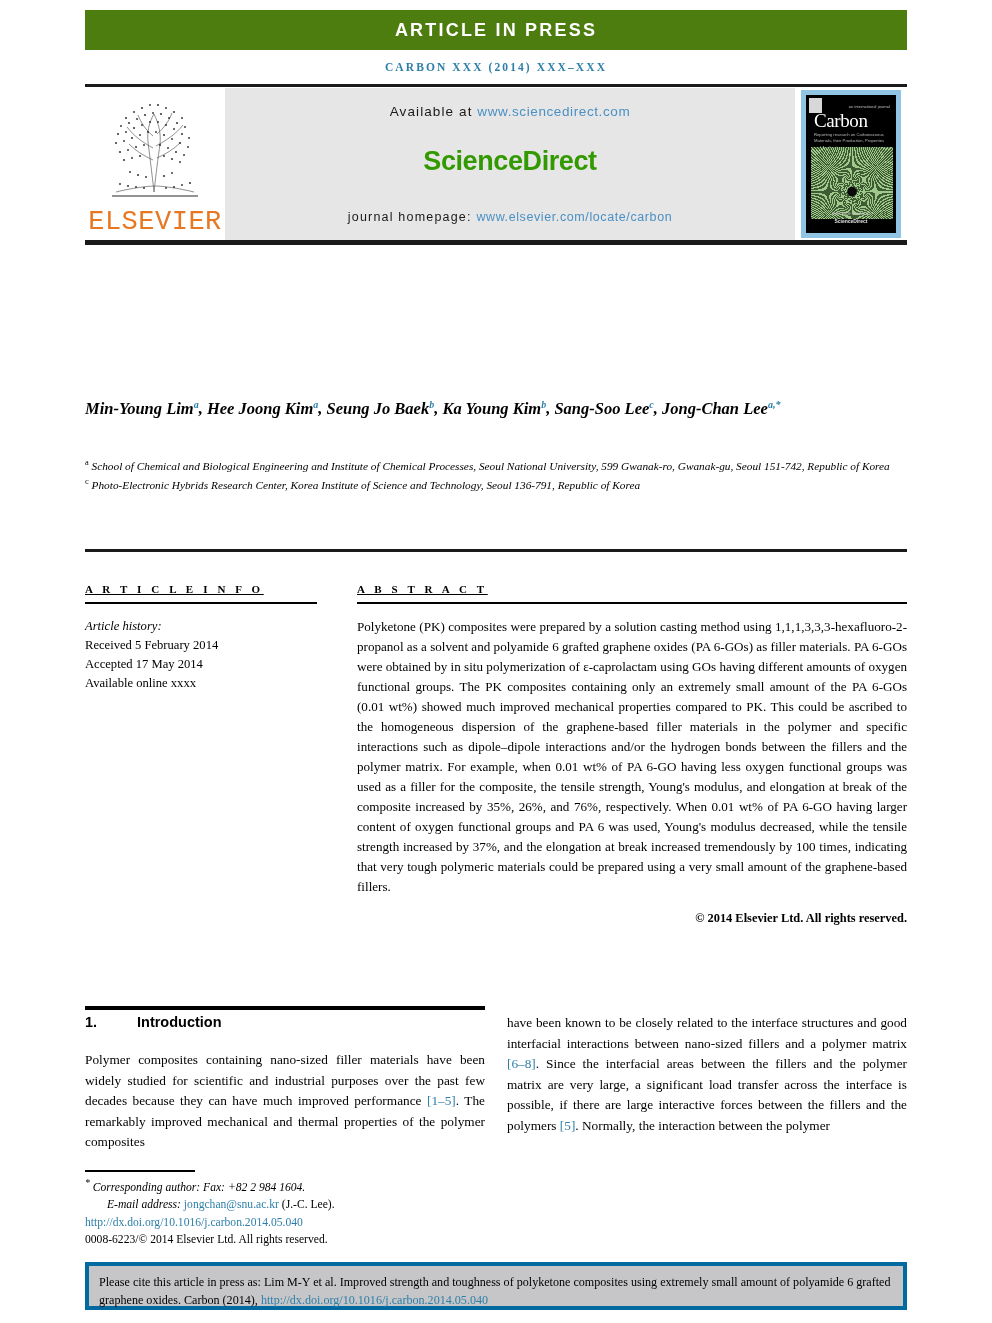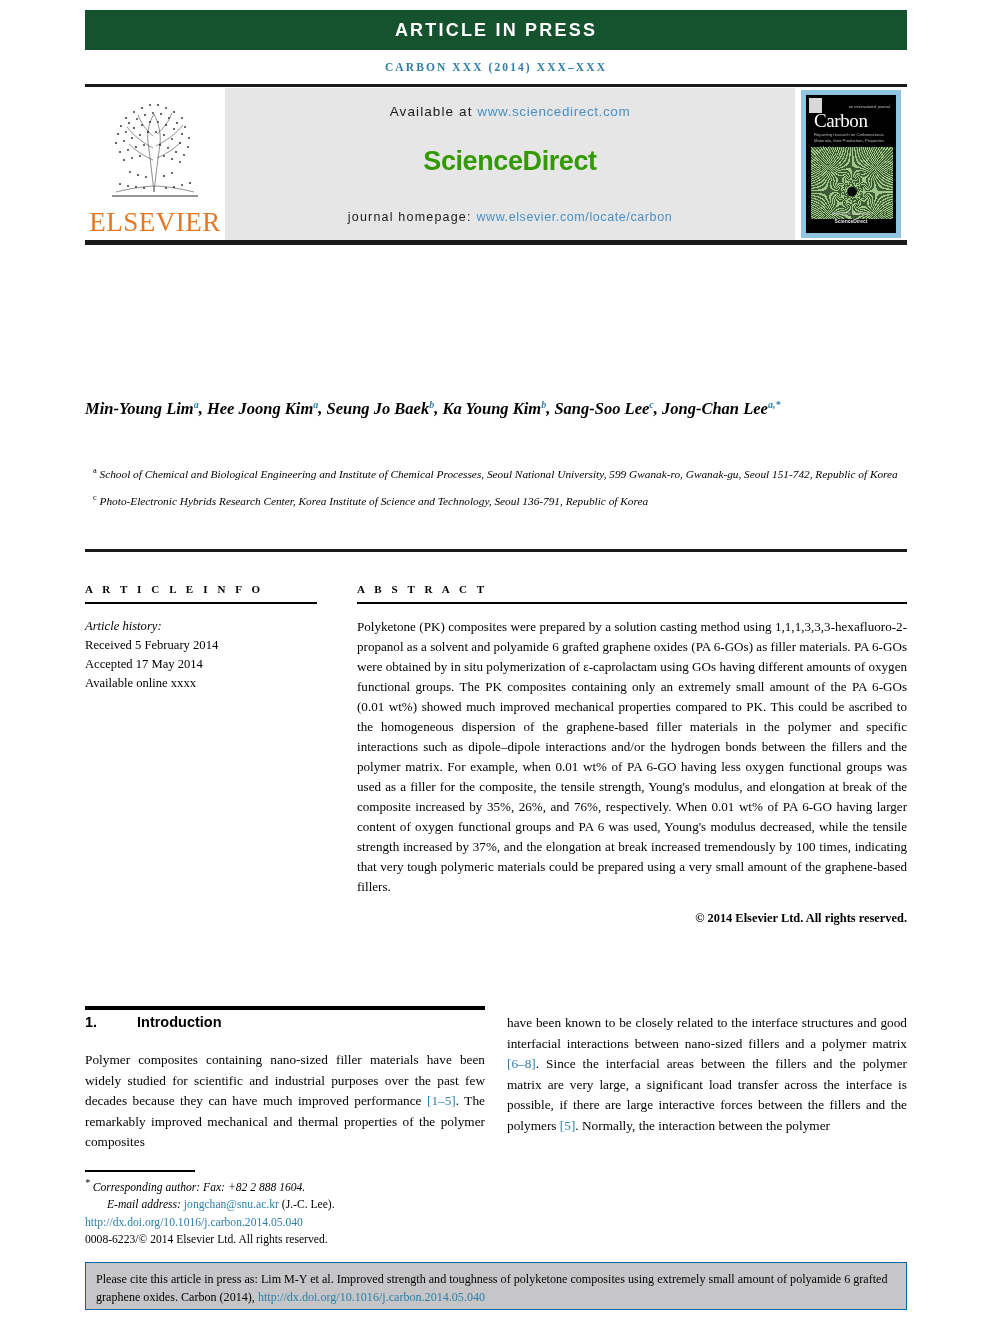--- a/index.html
+++ b/index.html
@@ -13,21 +13,21 @@
     color: #000;
     overflow: hidden;
     position: relative;
   }
   .page { position: relative; width: 992px; height: 1323px; }
 
   
   .aip-band {
     position: absolute; left: 85px; top: 10px;
     width: 822px; height: 40px;
-    background: #14532d;
+    background: #4d7c0f;
     display: flex; align-items: center; justify-content: center;
   }
   .aip-text {
     font-family: "Liberation Sans", sans-serif;
     font-weight: bold; font-size: 18px;
     color: #ffffff; letter-spacing: 2.2px;
   }
 
   
   .jref-wrap {
@@ -54,21 +54,21 @@
     display: flex; align-items: stretch;
   }
   .banner-left {
     width: 140px; background: #ffffff;
     display: flex; flex-direction: column;
     align-items: center; justify-content: flex-end;
     padding-bottom: 4px;
   }
   .tree-svg { display:block; }
   .elsevier-word {
-    font-family: Liberation Serif, serif;
+    font-family: Liberation Mono, monospace;
     font-size: 27px; color: #e87722;
     letter-spacing: 0.5px; line-height: 1;
     margin-top: 1px;
   }
   .banner-mid {
     flex: 1; background: #e6e6e6;
     display: flex; flex-direction: column;
     align-items: center; justify-content: space-between;
     padding: 16px 0 16px 0;
   }
@@ -158,39 +158,39 @@
   }
   .authors sup { color: #2e7fa8; font-size: 10px; font-style: italic; }
 
   
   .affils {
     position: absolute; left: 85px; top: 456px; width: 822px;
     font-family: "Liberation Serif", serif;
     font-style: italic; font-size: 11.3px;
     line-height: 1.56; color: #000;
   }
-  .affils .aff { margin: 8px; font-family: Liberation Serif, serif; }
+  .affils .aff { margin: 0; font-family: Liberation Serif, serif; }
   .affils sup { font-size: 8.4px; font-style: normal; }
 
   .rule-mid {
     position: absolute; left: 85px; top: 549px;
     width: 822px; height: 3px; background: #1a1a1a;
   }
 
   
   .info-col {
     position: absolute; left: 85px; top: 583px; width: 232px;
   }
   .abs-col {
     position: absolute; left: 357px; top: 583px; width: 550px;
   }
   .sec-head {
     font-family: "Liberation Serif", serif;
     font-weight: bold; font-size: 11px;
-    letter-spacing: 3.6px; color: #000;
+    letter-spacing: 3.6px; color: #000; text-decoration: underline;
   }
   .sec-rule { height: 2px; background: #000; margin-top: 7px; }
   .info-body {
     margin-top: 13px;
     font-family: "Liberation Serif", serif;
     font-size: 12.6px; line-height: 1.52; color: #000;
   }
   .info-body .it { font-style: italic; }
   .abs-body {
     margin-top: 13px;
@@ -244,21 +244,21 @@
   .footnote .ln2 { padding-left: 22px; text-indent: 0; }
   .footnote .ln2 .lbl { font-style: italic; }
   .footnote .doi { color: #2e7fa8; margin-top: 1px; }
   .footnote .issn { margin-top: 0px; }
   .lnk { color: #2e7fa8; }
 
   
   .citebox {
     position: absolute; left: 85px; top: 1262px;
     width: 822px; height: 48px;
-    background: #c6c6c8; border: 1px solid #0369a1;
+    background: #c6c6c8; border: 4px solid #0369a1;
     padding: 7px 10px 0 10px;
     font-family: "Liberation Serif", serif;
     font-size: 12.1px; line-height: 1.5; color: #000;
   }
 </style>
 </head>
 <body>
 
 <div class="page">
 
@@ -430,21 +430,21 @@
   </div>
 
   <div class="col-right">
     <span>have been known to be closely related to the interface structures and good interfacial interactions between nano-sized fillers and a polymer matrix </span><span class="cite">[6–8]</span><span>. Since the interfacial areas between the fillers and the polymer matrix are very large, a significant load transfer across the interface is possible, if there are large interactive forces between the fillers and the polymers </span><span class="cite">[5]</span><span>. Normally, the interaction between the polymer</span>
   </div>
 
   <div class="fn-rule"></div>
   <div class="footnote">
     <div class="ln1">
       <sup>*</sup>
-      <span>Corresponding author: Fax: +82 2 888 1604.</span>
+      <span>Corresponding author: Fax: +82 2 984 1604.</span>
     </div>
     <div class="ln2">
       <span class="lbl">E-mail address: </span><span class="lnk">jongchan@snu.ac.kr</span><span> (J.-C. Lee).</span>
     </div>
     <div class="doi">http://dx.doi.org/10.1016/j.carbon.2014.05.040</div>
     <div class="issn">0008-6223/© 2014 Elsevier Ltd. All rights reserved.</div>
   </div>
 
   <div class="citebox">
     <span>Please cite this article in press as: Lim M-Y et al. Improved strength and toughness of polyketone composites using extremely small amount of polyamide 6 grafted graphene oxides. Carbon (2014), </span><span class="lnk">http://dx.doi.org/10.1016/j.carbon.2014.05.040</span>

